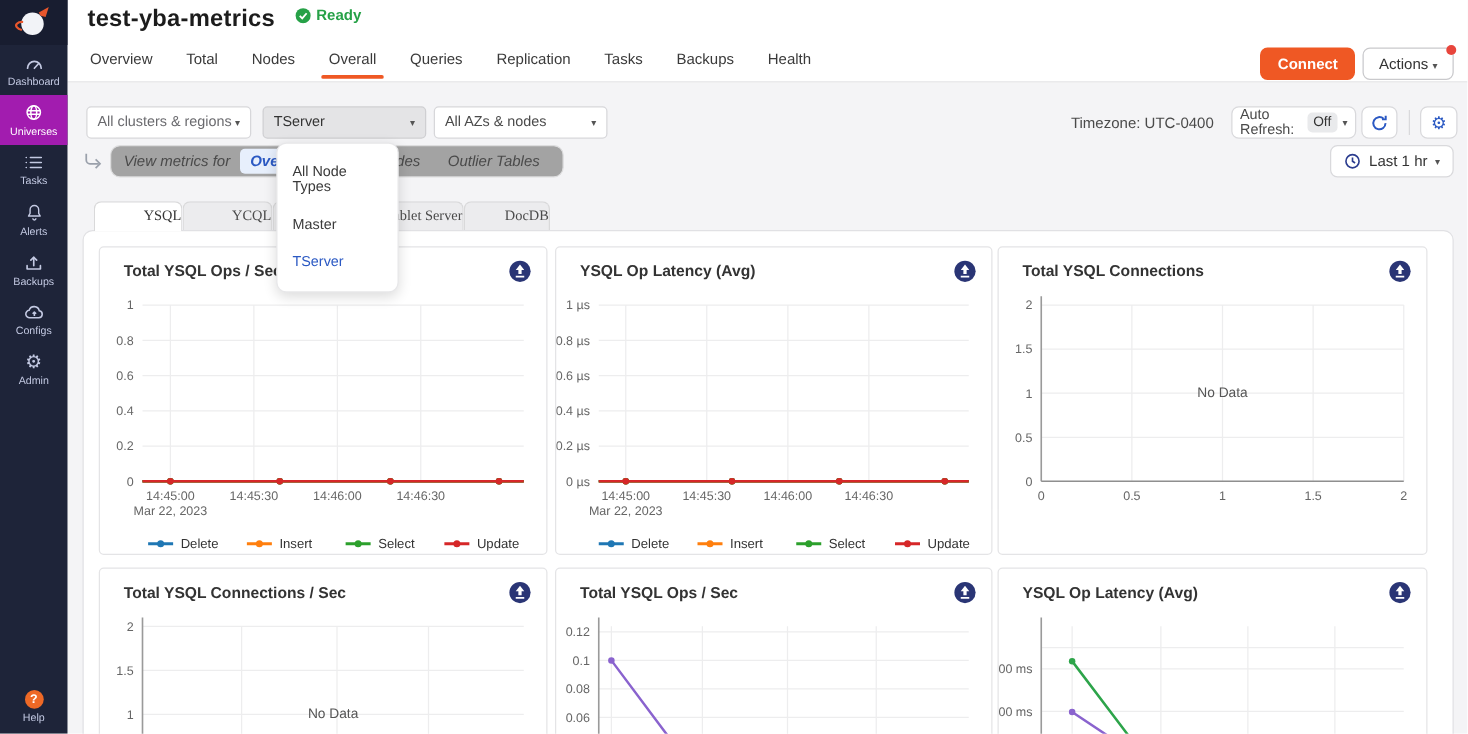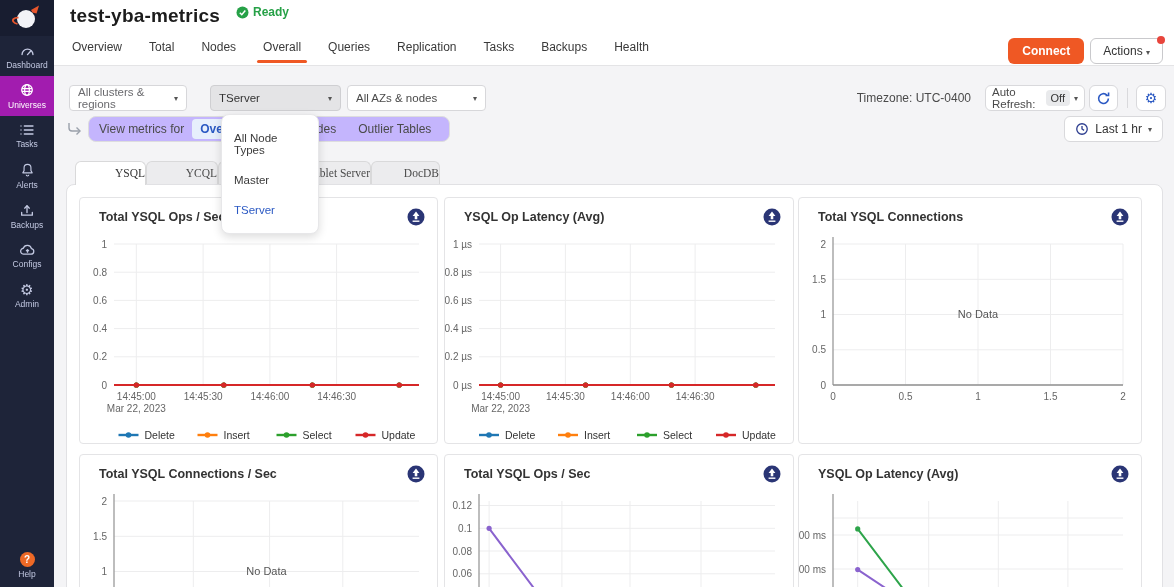--- a/index.html
+++ b/index.html
@@ -32,34 +32,34 @@
   .btn-connect { background:#ef5824; color:#fff; font-size:12px; font-weight:bold; border:none; border-radius:6px; padding:6px 14px; cursor:pointer; }
   .btn-actions { position:relative; background:#fff; color:#333; font-size:12px; border:1px solid #c9c9cc; border-radius:6px; padding:0 12px; cursor:pointer; }
   .ndot { position:absolute; width:8px; height:8px; background:#e8453c; border-radius:50%; top:-3px; right:-3px; }
   .avatar-wrap { position:absolute; top:6px; right:10px; display:flex; align-items:center; gap:4px; cursor:pointer; }
   .avatar-dot { position:absolute; top:4px; right:2px; width:6px; height:6px; background:#e8453c; border-radius:50%; }
   .caret { font-size:8px; color:#555; }
 
   
   .dd { position:absolute; top:85px; height:26px; background:#fff; border:1px solid #d7d7da; border-radius:4px; font-size:11.5px; color:#4a4a4a; display:flex; align-items:center; justify-content:space-between; padding:0 8px; cursor:pointer; z-index:6; }
   .dd.pressed { background:#e4e4e6; border-color:#cfcfd2; color:#333; }
-  .dd1 { left:15px; width:118px; color:#6a6a6e; }
+  .dd1 { left:15px; width:132px; color:#6a6a6e; }
   .dd2 { left:156px; width:131px; }
   .dd3 { left:293px; width:139px; }
   .tz { position:absolute; top:91px; right:203px; font-size:12px; color:#4a4a4a; }
   .autorefresh { position:absolute; top:85px; right:89px; width:100px; height:26px; background:#fff; border:1px solid #d9d9dc; border-radius:6px; display:flex; align-items:center; gap:4px; padding:0 6px; font-size:11.5px; color:#4a4a4a; }
   .pill { background:#e9eaec; border-radius:4px; padding:2px 5px; font-size:11px; color:#333; cursor:pointer; }
   .icon-btn { position:absolute; top:85px; height:26px; background:#fff; border:1px solid #d9d9dc; border-radius:6px; display:flex; align-items:center; justify-content:center; cursor:pointer; }
   .btn-refresh { right:56px; width:29px; }
   .vdiv { position:absolute; top:88px; right:46px; width:1px; height:20px; background:#d9d9dc; }
   .btn-gear { right:8px; width:30px; color:#2b59c3; font-size:15px; }
 
   
   .view-row { position:absolute; top:116px; left:12px; display:flex; align-items:center; gap:6px; }
-  .vm-box { display:flex; align-items:center; gap:6px; height:26px; background:#c4b5fd; border:1px solid #ddddde; border-radius:8px; padding:0 10px; }
+  .vm-box { display:flex; align-items:center; gap:6px; height:26px; background:#a3a3a3; border:1px solid #ddddde; border-radius:8px; padding:0 10px;font-style:italic; }
   .vm-label { font-size:12px; color:#4a4a4a; margin-right:2px; }
   .vm-opt { font-size:12px; color:#4a4a4a; padding:3px 8px; border-radius:4px; cursor:pointer; white-space:nowrap; }
   .vm-opt.sel { background:#e7effc; color:#2b59c3; font-weight:bold; }
   .lasthr { position:absolute; top:116px; right:11px; height:26px; background:#fff; border:1px solid #d9d9dc; border-radius:6px; display:flex; align-items:center; gap:6px; padding:0 10px; font-size:12px; color:#333; cursor:pointer; }
 
   
   .menu { position:absolute; top:114px; left:167px; width:98px; background:#fff; border:1px solid #e7e7e9; border-radius:8px; box-shadow:0 3px 10px rgba(0,0,0,.14); z-index:40; padding:8px 0; }
   .menu-item { font-size:11.5px; color:#3a3a3a; padding:9px 12px; cursor:pointer; }
   .menu-item.sel { color:#2b59c3; }
 

